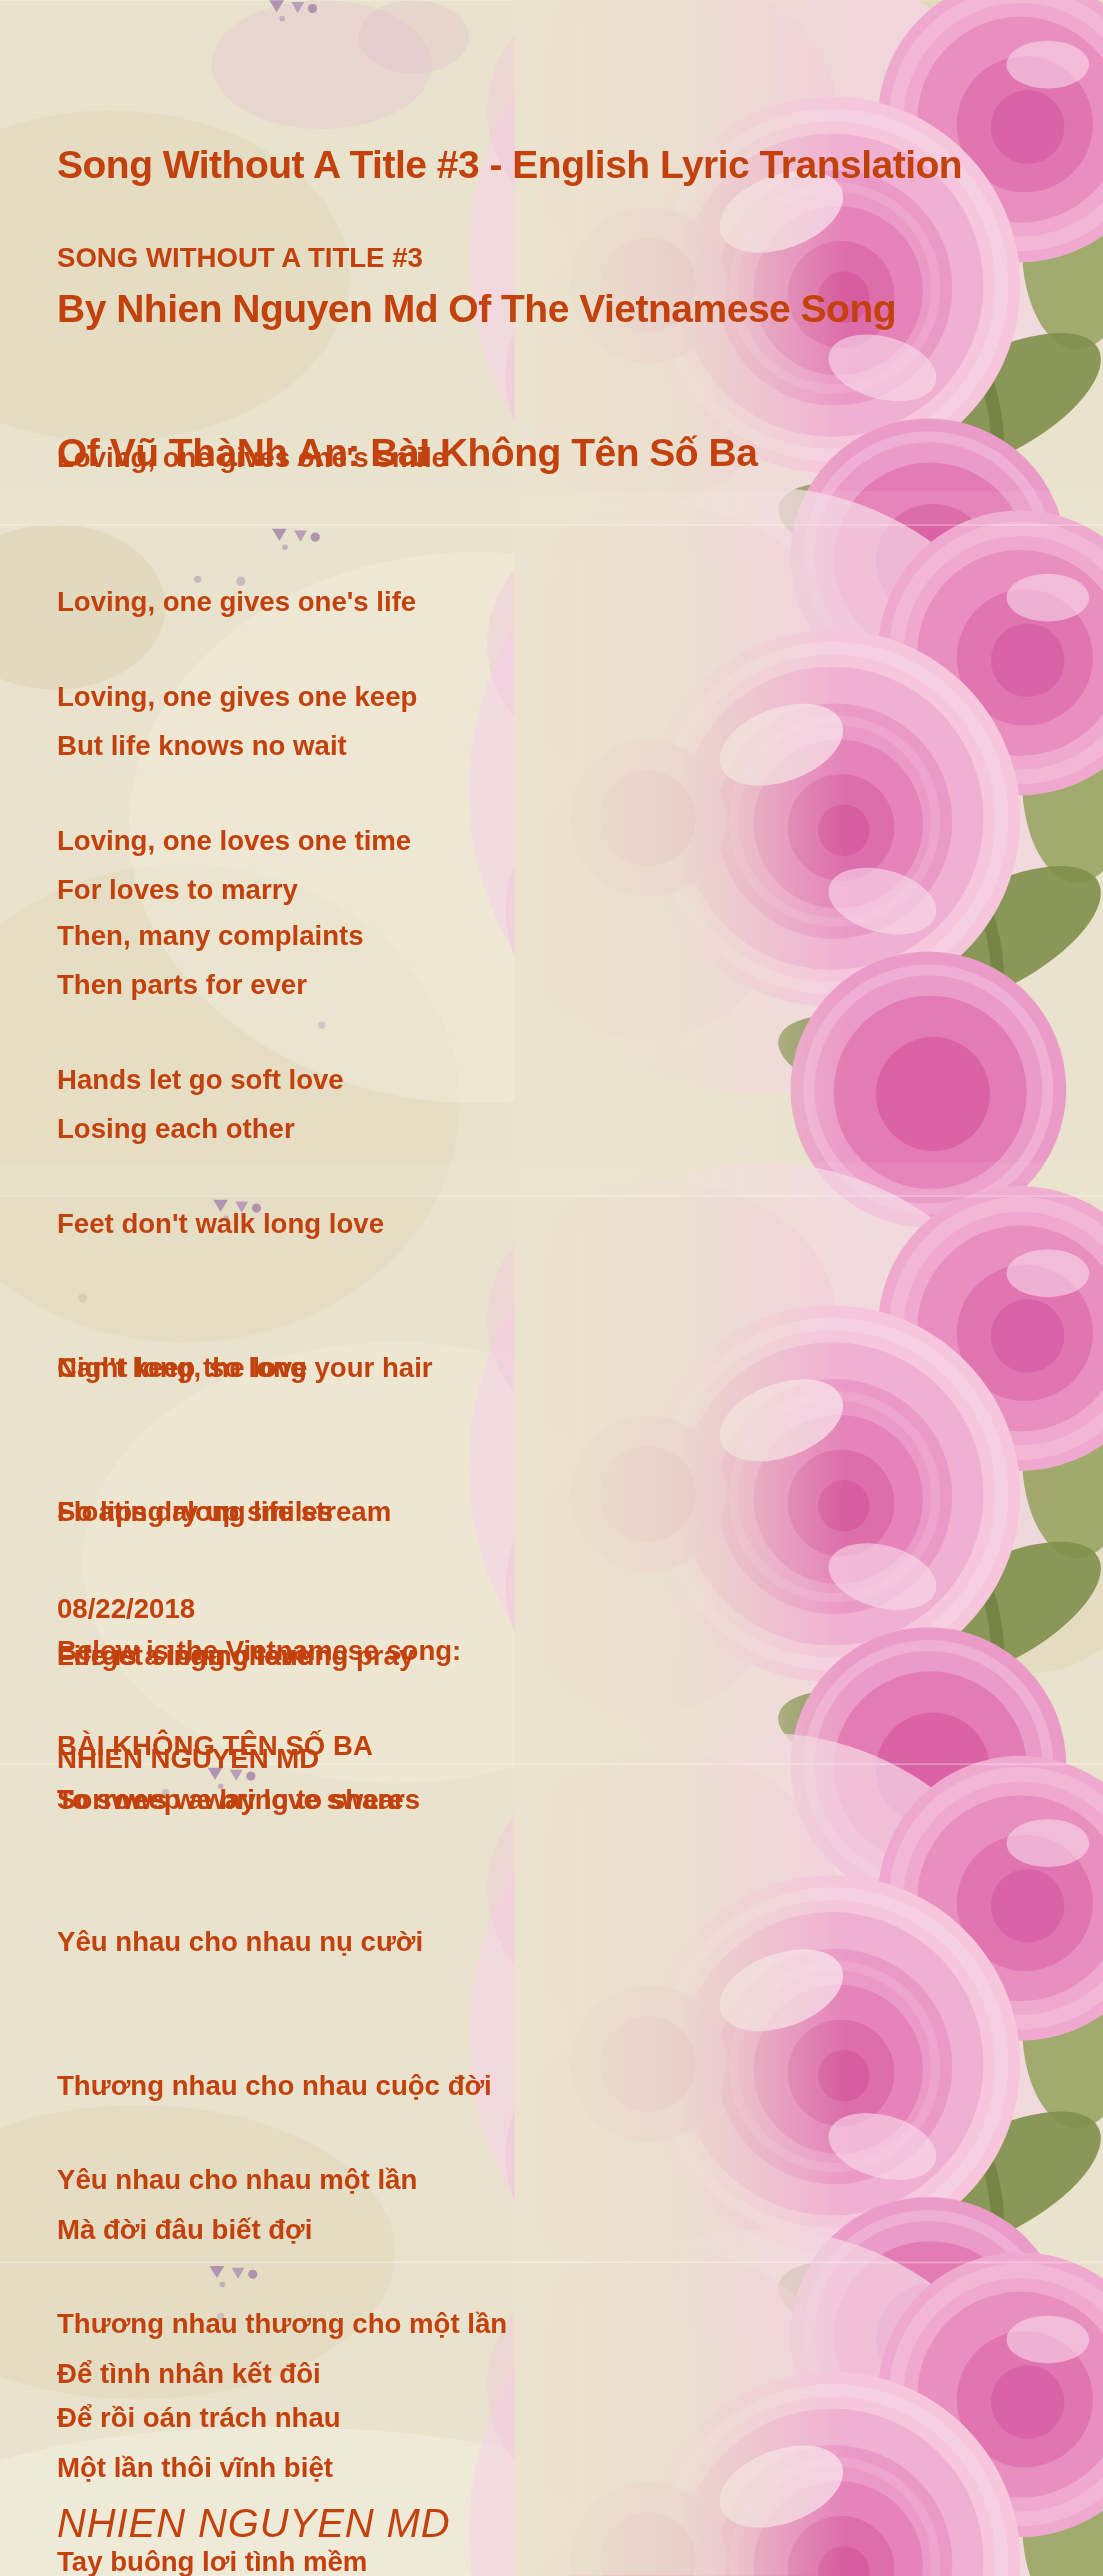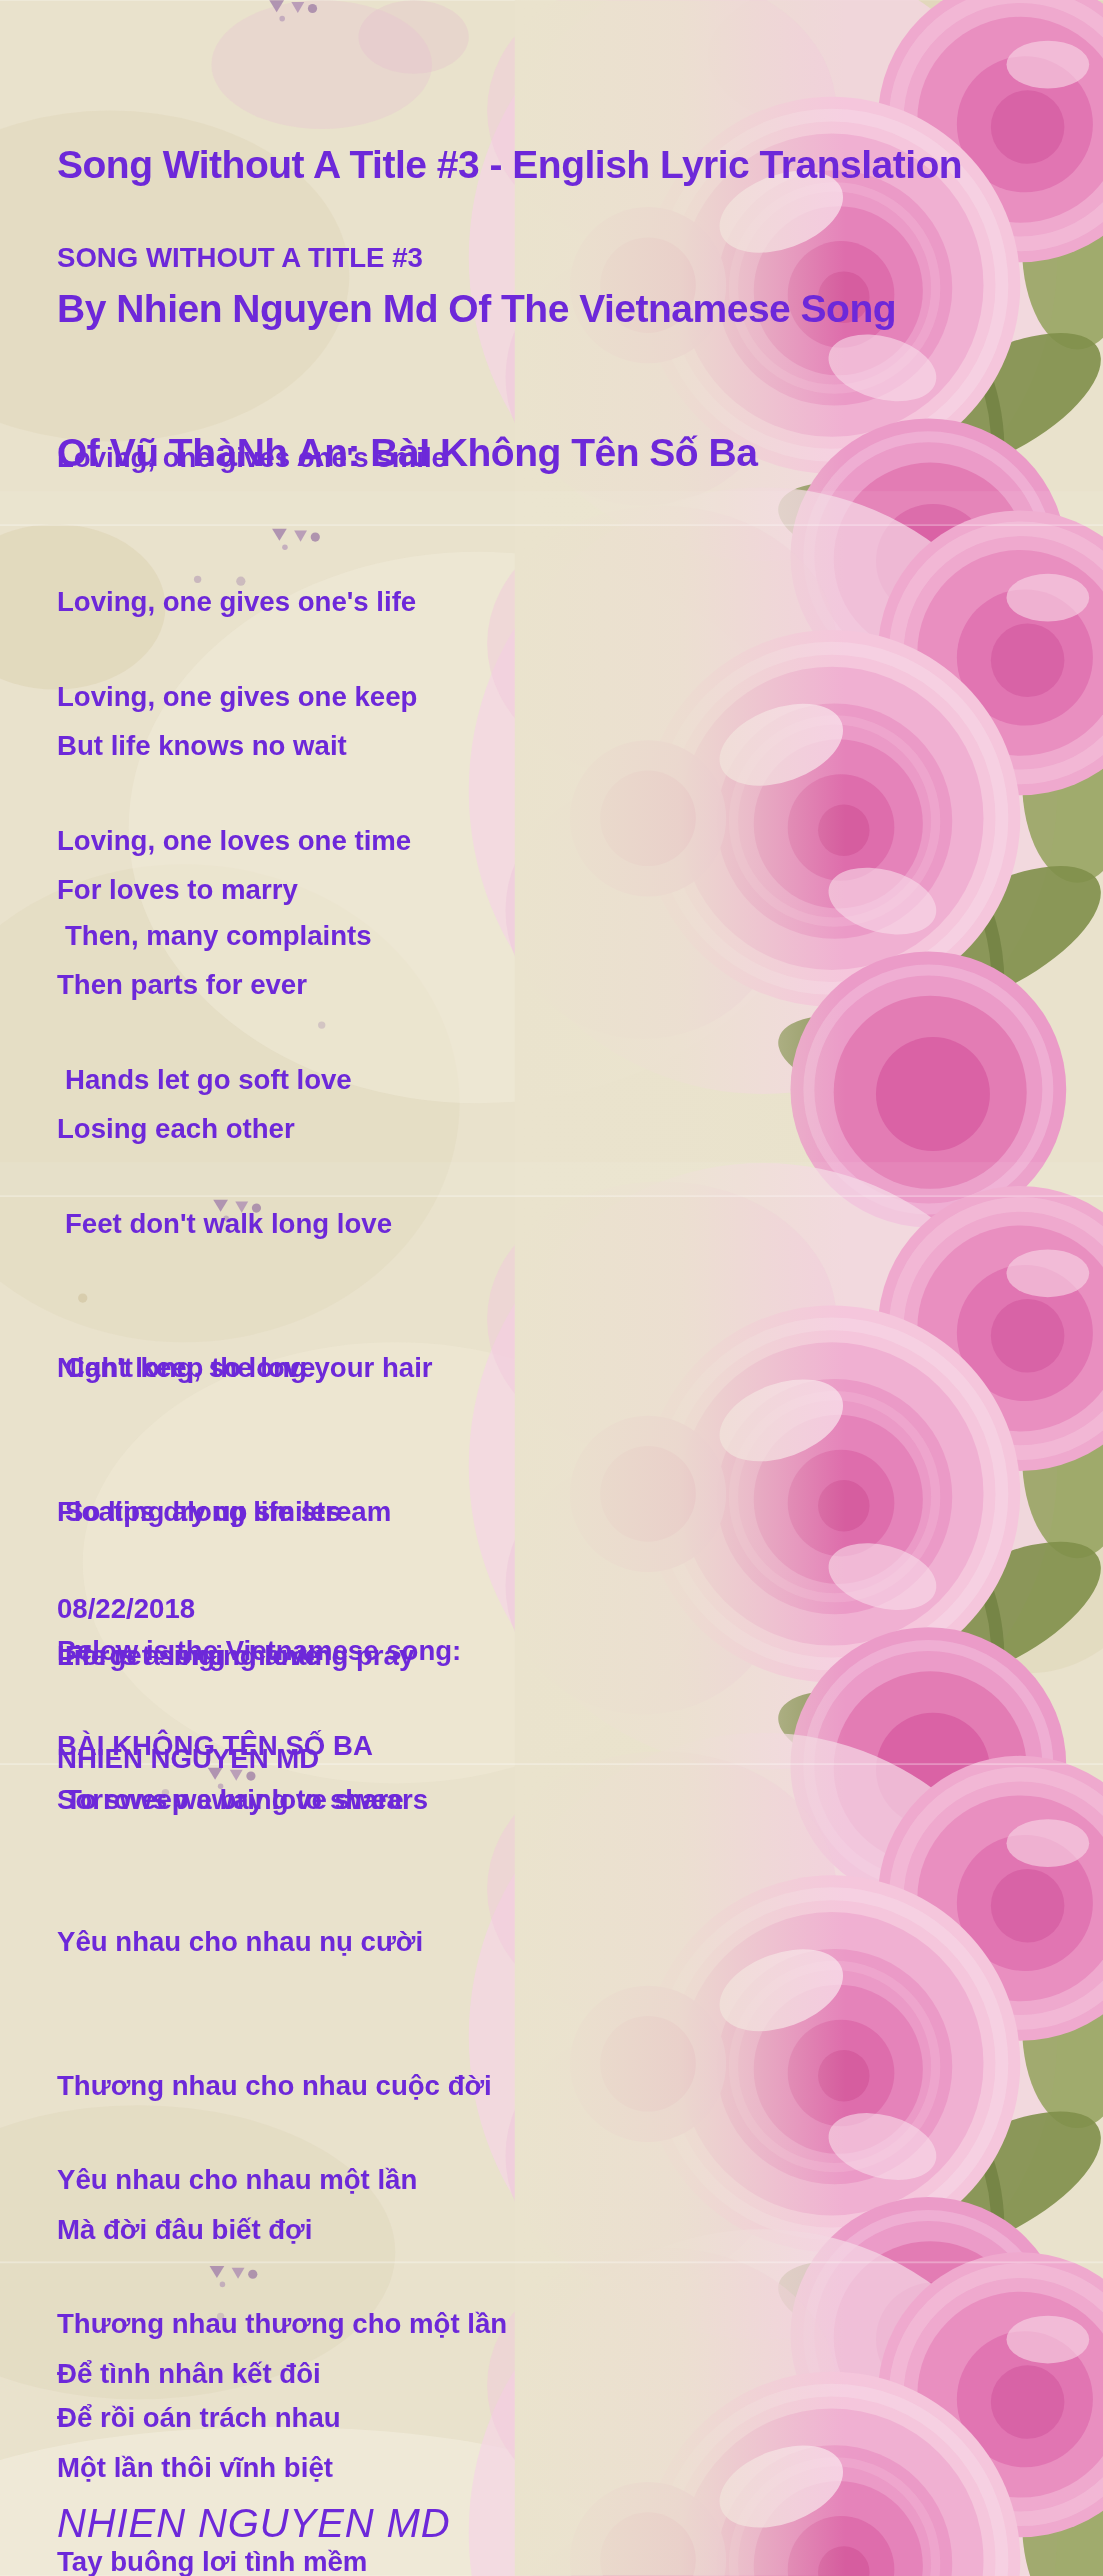--- a/index.html
+++ b/index.html
@@ -2,30 +2,30 @@
 <html style="font-size:14.7px"><head>
 <meta charset="utf-8">
 <style>
   html, body { margin: 0; padding: 0; background: #ffffff; }
   .page {
     position: relative;
     width: 1103px;
     height: 2576px;
     overflow: hidden;
     font-family: "Liberation Sans", "DejaVu Sans", sans-serif;
-    color: #6d28d9;
+    color: #c2410c;
   }
   .bg { position: absolute; left: 0; top: 0; width: 1103px; height: 2576px; display: block; }
   .txt { position: absolute; left: 57px; font-weight: 700; white-space: pre; }
   .title      { top: 45px;   font-size: 39px; line-height: 48px; letter-spacing: -0.5px; }
   .h-en       { top: 234px;  font-size: 27.6px; line-height: 48px; }
   .stanza     { font-size: 27.6px; line-height: 48px; }
   .s1 { top: 338px; }
   .s2 { top: 577px; }
-  .s3 { top: 816px; margin-left: 8px; }
+  .s3 { top: 816px; }
   .s4 { top: 1248px; }
   .meta       { top: 1484px; font-size: 27.6px; line-height: 50px; }
   .note       { top: 1627px; font-size: 27.6px; line-height: 48px; }
   .h-vi       { top: 1722px; font-size: 27.6px; line-height: 48px; }
   .v1 { top: 1822px; }
   .v2 { top: 2060px; }
   .v3 { top: 2298px; }
   .signature  { top: 2499px; font-size: 40px; line-height: 48px; font-weight: 400; font-style: italic; letter-spacing: 0.9px; }
 </style>
 </head>

